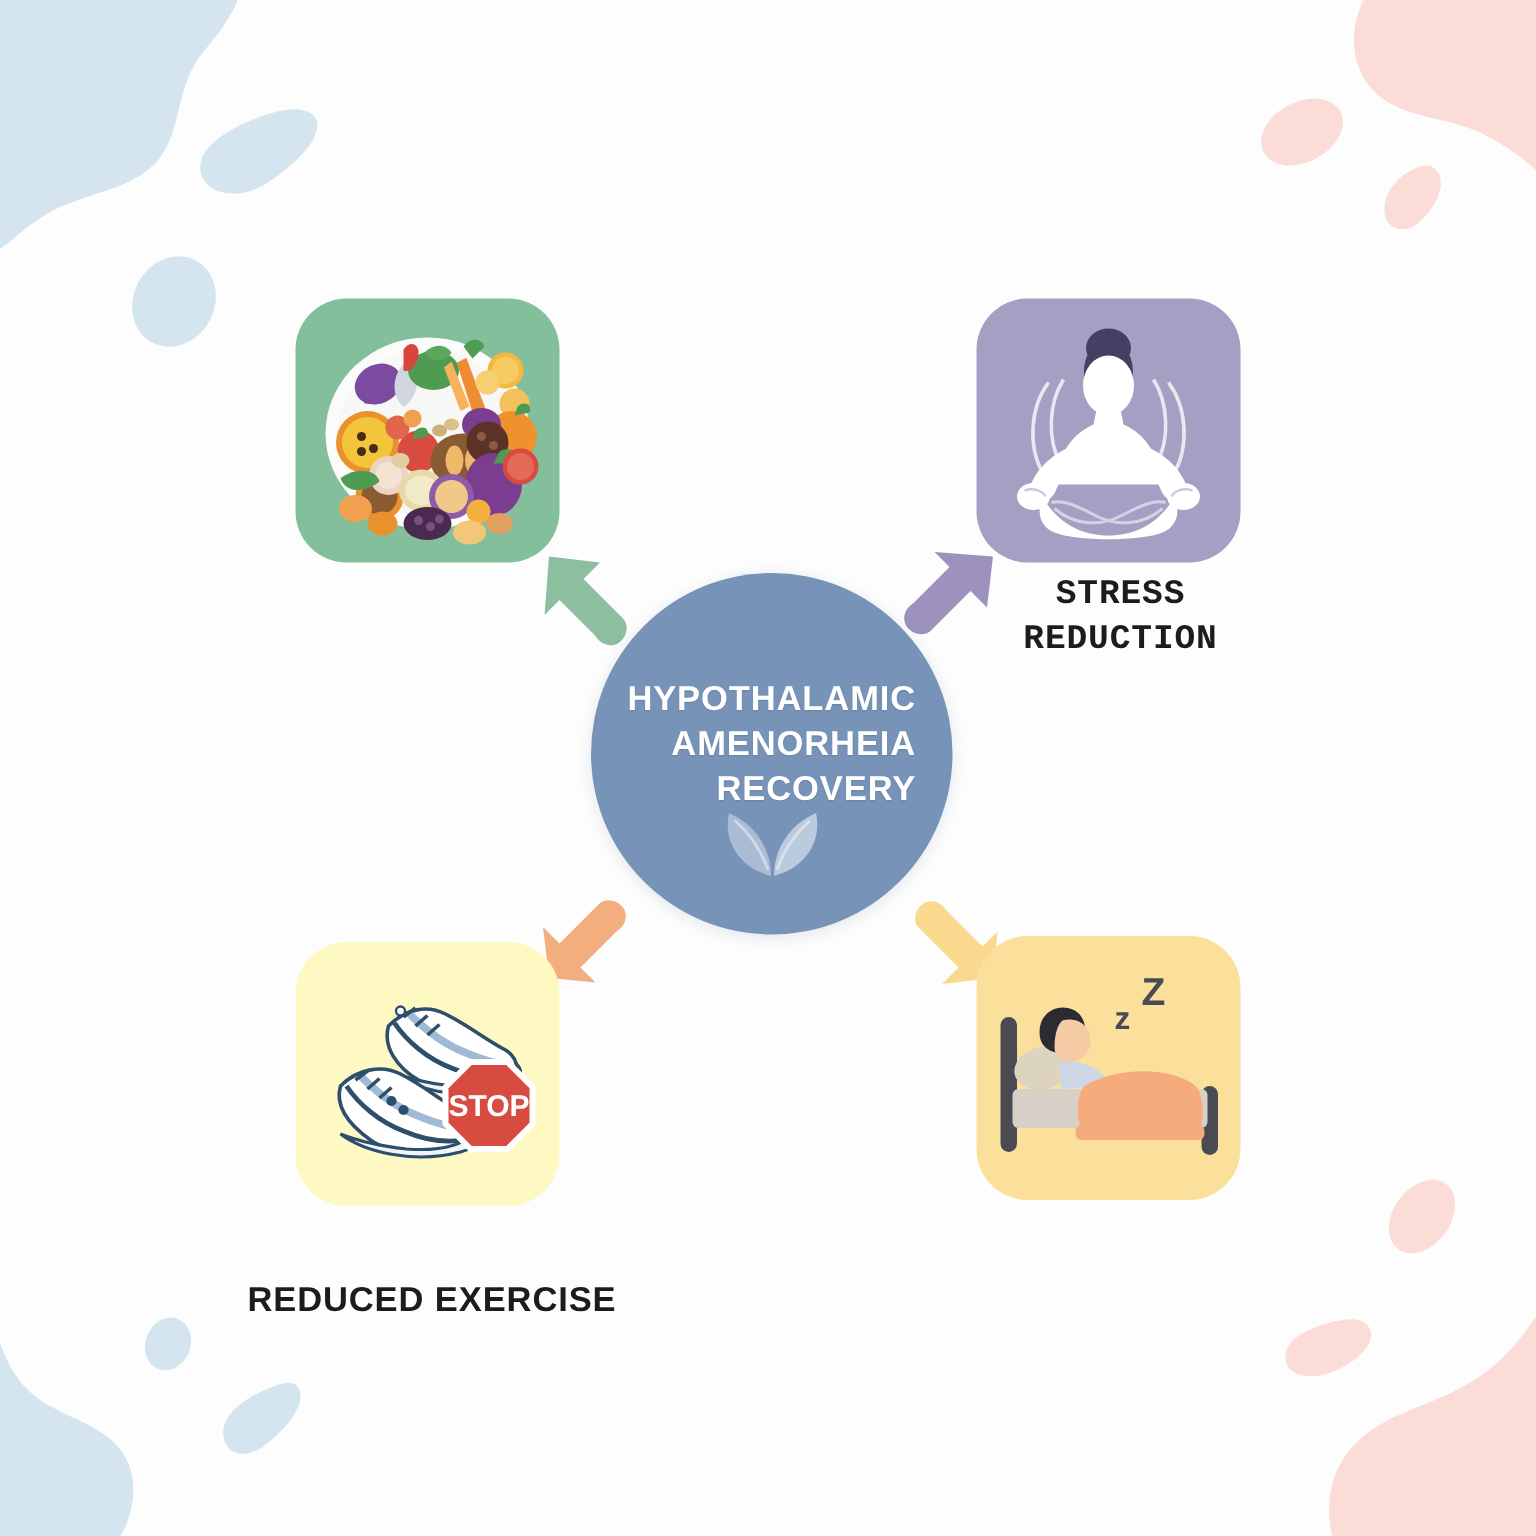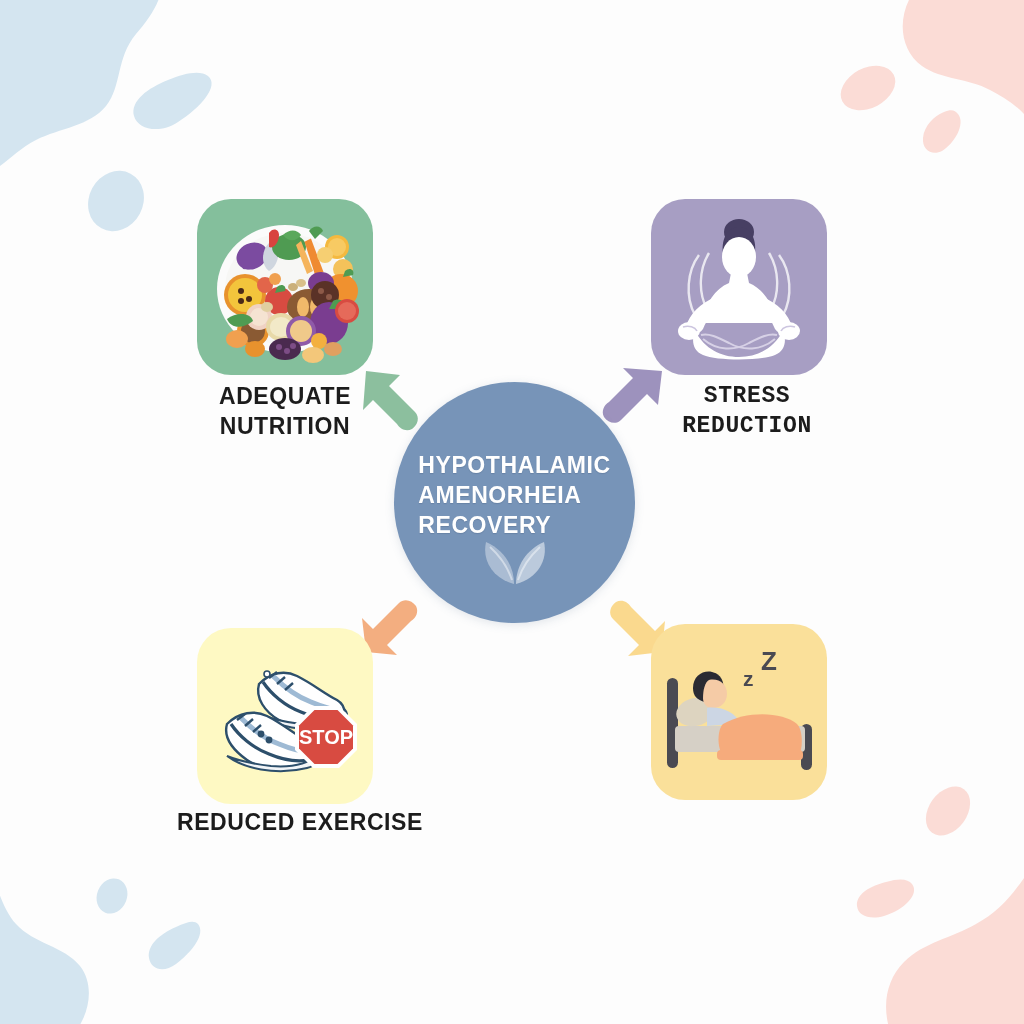--- a/index.html
+++ b/index.html
@@ -33,38 +33,38 @@
     font-weight:bold;
     font-size:23px;
     letter-spacing:.6px;
     line-height:30px;
     color:#1c1c1c;
     white-space:pre-line;
     text-align:center;
   }
   #label-nutrition{left:150px;top:381px;width:270px;}
   #label-stress   {left:612px;top:381px;width:270px;font-family:Liberation Mono, monospace;}
-  #label-exercise {left:153px;top:807px;width:270px;text-align:right;}
+  #label-exercise {left:153px;top:851px;width:270px;}
   #label-sleep    {left:620px;top:807px;width:270px;}
 
   
   #center-circle{
     position:absolute;left:394px;top:382px;width:241px;height:241px;
     border-radius:50%;
     background:#7794b8;
     display:flex;flex-direction:column;align-items:center;justify-content:center;
     box-shadow:0 2px 10px rgba(100,120,150,.18);
   }
   #center-text{
     color:#ffffff;
     font-weight:bold;
     font-size:23px;
     line-height:30px;
     letter-spacing:.6px;
-    text-align:left;
+    text-align:right;
     white-space:pre-line;
     margin-top:-16px;
     text-shadow:0 1px 1px rgba(60,80,110,.25);
   }
   #center-leaf{position:absolute;left:50%;top:148px;transform:translateX(-50%);}
 
   
   .arrow{position:absolute;}
 </style>
 </head>
@@ -292,19 +292,17 @@
       <path d="M58,56 C68,54 76,60 76,70 C76,78 70,84 62,84 C56,84 52,80 52,74 C52,66 54,58 58,56 Z" fill="#f5cba6"></path>
       <path d="M44,62 C46,52 56,46 66,50 C58,52 50,56 48,66 Z" fill="#2b2b33"></path>
 
       <path d="M56,84 C70,82 84,88 90,100 L56,102 Z" fill="#ccd6e4"></path>
 
       <path d="M72,100 C96,86 132,88 146,100 C152,106 152,124 148,132 L72,132 C66,124 66,106 72,100 Z" fill="#f6ab7c"></path>
       <rect x="66" y="126" width="86" height="10" rx="4" fill="#f6ab7c"></rect>
     </svg>
   </div>
 
-  <div class="label" id="label-nutrition">ADEQUATE
-NUTRITION</div>
   <div class="label" id="label-stress">STRESS
 REDUCTION</div>
   <div class="label" id="label-exercise">REDUCED EXERCISE</div>
 
 </div>
 
 </body></html>

